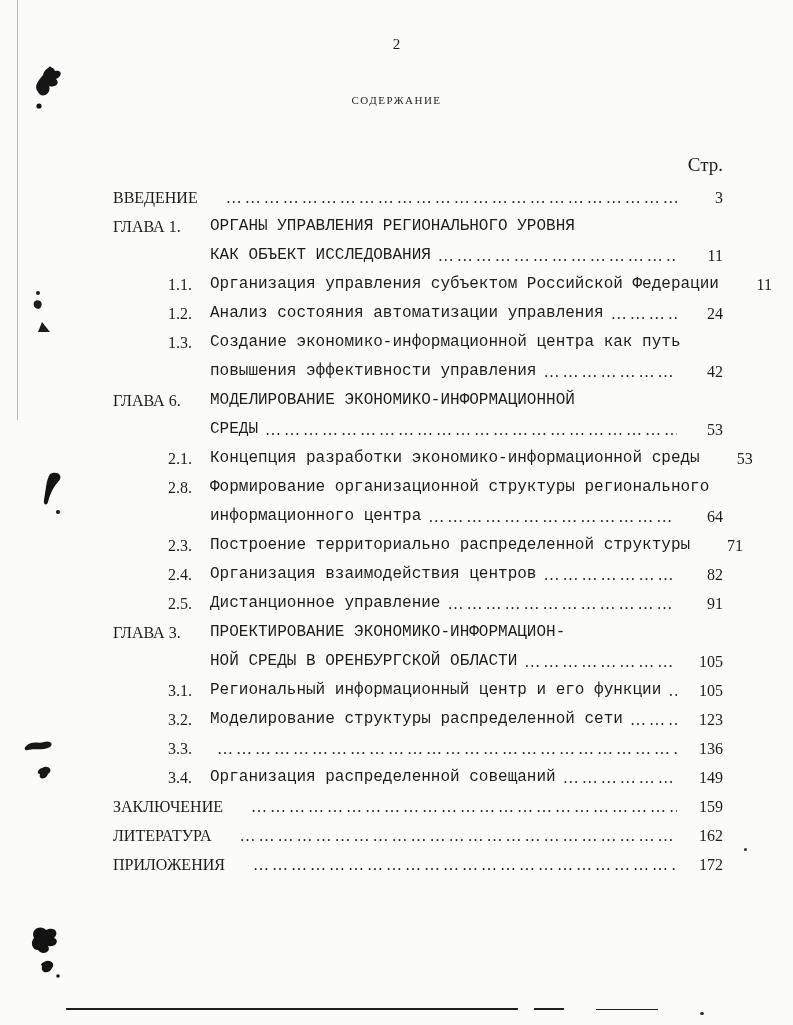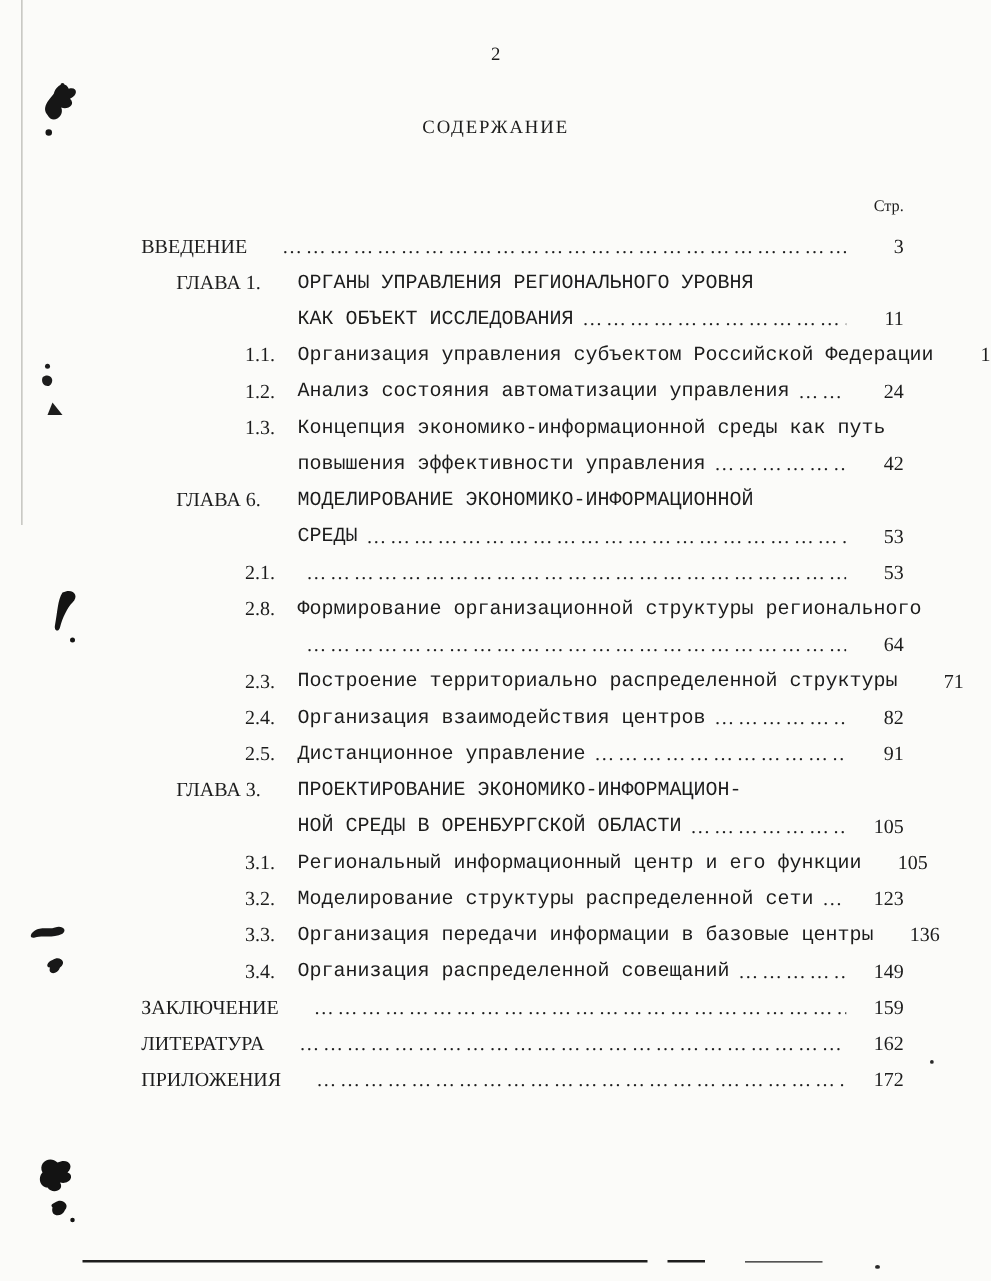--- a/index.html
+++ b/index.html
@@ -10,33 +10,33 @@
     color:#1c1c1c;
     position:relative;
     overflow:hidden;
   }
   .page-num-top{
     position:absolute;top:36px;left:0;width:100%;
     text-align:center;font-size:15px;
   }
   .doc-title{
     position:absolute;top:94px;left:0;width:100%;
-    text-align:center;font-size:15px;letter-spacing:1.5px;
+    text-align:center;font-size:11px;letter-spacing:1.5px;
   }
   .toc{
     position:absolute;left:113px;top:150px;width:610px;
     font-size:16px;
   }
   .str-header{
-    text-align:right;font-size:13px;line-height:29px;margin-bottom:4px;
+    text-align:right;font-size:19px;line-height:29px;margin-bottom:4px;
   }
   .row{
     display:flex;line-height:29px;white-space:nowrap;
   }
-  .label-col{width:97px;flex:none;box-sizing:border-box;margin-left:28px;}
+  .label-col{width:97px;flex:none;box-sizing:border-box;}
   .section-label{padding-left:55px;}
   .underline{}
   .front-label{flex:none;}
   .text{flex:none;font-family:Liberation Mono, monospace;}
   .dots{
     flex:1;overflow:hidden;white-space:nowrap;
     letter-spacing:3px;margin-left:7px;
   }
   .dots-front{margin-left:28px;}
   .page-col{width:46px;flex:none;text-align:right;}
@@ -76,49 +76,51 @@
         <span class="page-col">11</span>
       </div>
       <div class="row">
         <span class="label-col section-label"><span>1.2.</span></span>
         <span class="text">Анализ состояния автоматизации управления</span>
         <span class="dots">………………………………………………………………………………………………………………</span>
         <span class="page-col">24</span>
       </div>
       <div class="row">
         <span class="label-col section-label"><span>1.3.</span></span>
-        <span class="text">Концепция экономико-информационной среды как путь</span>
+        <span class="text">Создание экономико-информационной центра как путь</span>
       </div>
       <div class="row">
         <span class="label-col section-label"></span>
         <span class="text">повышения эффективности управления</span>
         <span class="dots">………………………………………………………………………………………………………………</span>
         <span class="page-col">42</span>
       </div>
       <div class="row">
         <span class="label-col"><span class="underline">ГЛАВА 6.</span></span>
         <span class="text">МОДЕЛИРОВАНИЕ ЭКОНОМИКО-ИНФОРМАЦИОННОЙ</span>
       </div>
       <div class="row">
         <span class="label-col"></span>
         <span class="text">СРЕДЫ</span>
         <span class="dots">………………………………………………………………………………………………………………</span>
         <span class="page-col">53</span>
       </div>
       <div class="row">
         <span class="label-col section-label"><span>2.1.</span></span>
+        <span class="text">Концепция разработки экономико-информационной среды</span>
         <span class="dots">………………………………………………………………………………………………………………</span>
         <span class="page-col">53</span>
       </div>
       <div class="row">
         <span class="label-col section-label"><span>2.8.</span></span>
         <span class="text">Формирование организационной структуры регионального</span>
       </div>
       <div class="row">
         <span class="label-col section-label"></span>
+        <span class="text">информационного центра</span>
         <span class="dots">………………………………………………………………………………………………………………</span>
         <span class="page-col">64</span>
       </div>
       <div class="row">
         <span class="label-col section-label"><span>2.3.</span></span>
         <span class="text">Построение территориально распределенной структуры</span>
         <span class="dots">………………………………………………………………………………………………………………</span>
         <span class="page-col">71</span>
       </div>
       <div class="row">
@@ -150,21 +152,20 @@
         <span class="page-col">105</span>
       </div>
       <div class="row">
         <span class="label-col section-label"><span>3.2.</span></span>
         <span class="text">Моделирование структуры распределенной сети</span>
         <span class="dots">………………………………………………………………………………………………………………</span>
         <span class="page-col">123</span>
       </div>
       <div class="row">
         <span class="label-col section-label"><span>3.3.</span></span>
-        <span class="text">Организация передачи информации в базовые центры</span>
         <span class="dots">………………………………………………………………………………………………………………</span>
         <span class="page-col">136</span>
       </div>
       <div class="row">
         <span class="label-col section-label"><span>3.4.</span></span>
         <span class="text">Организация распределенной совещаний</span>
         <span class="dots">………………………………………………………………………………………………………………</span>
         <span class="page-col">149</span>
       </div>
       <div class="row">

